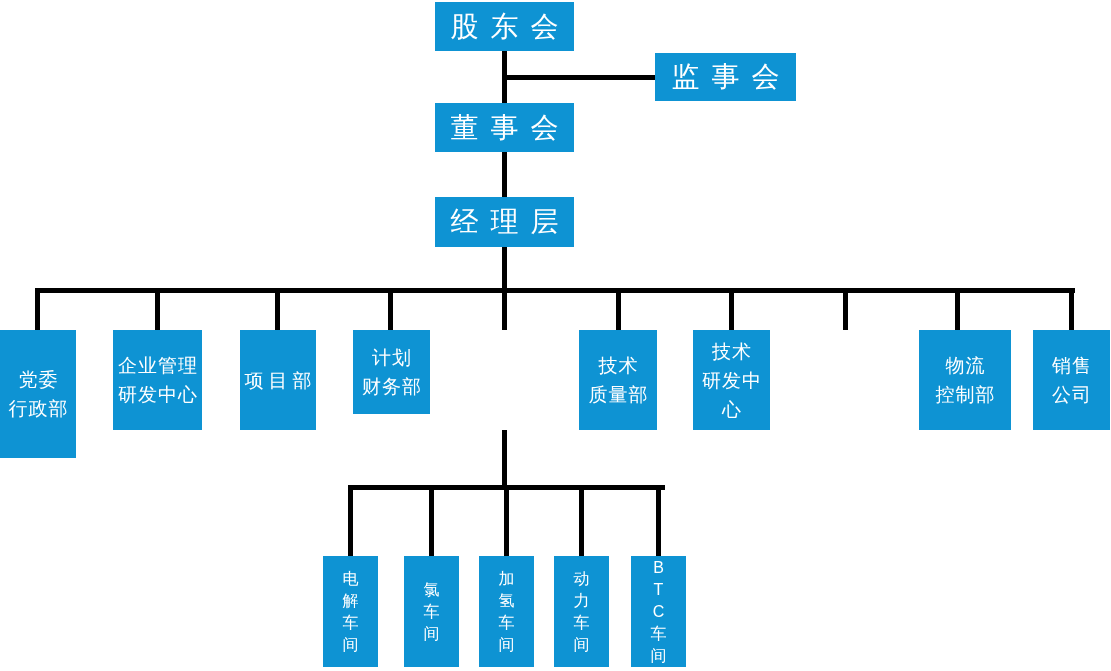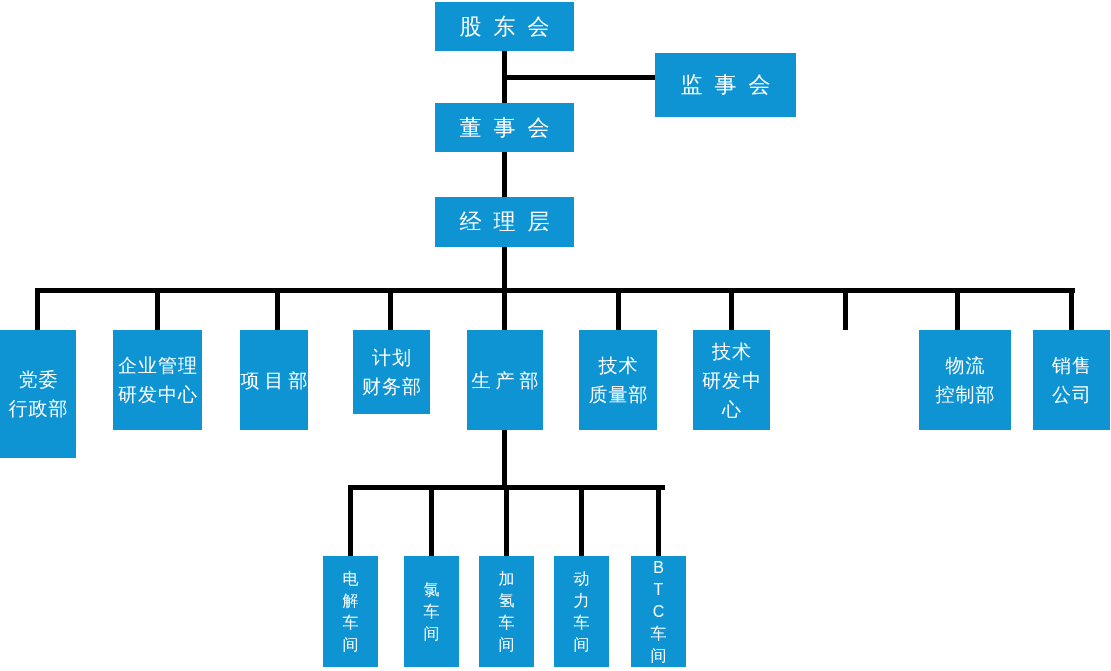--- a/index.html
+++ b/index.html
@@ -6,21 +6,21 @@
   html,body { margin:0; padding:0; background:#ffffff; }
   .canvas {
     position:relative; width:1111px; height:671px; background:#ffffff;
     font-family:"Liberation Sans", sans-serif; overflow:hidden;
   }
   .node {
     position:absolute; background:var(--node-fill); color:var(--node-text);
     display:flex; align-items:center; justify-content:center; text-align:center;
   }
   .label { white-space:pre-line; display:block; }
-  .lvl1 .label { font-size:22px; letter-spacing:12px; margin-right:-12px;font-family:Liberation Mono, monospace; }
+  .lvl1 .label { font-size:28px; letter-spacing:12px; margin-right:-12px;font-family:Liberation Mono, monospace; }
   .dept .label { font-size:19px; line-height:29px; letter-spacing:1px; margin-right:-1px; }
   .dept.single .label { letter-spacing:5px; margin-right:-5px; }
   .ws .label { font-size:16px; line-height:22px; }
   .line { position:absolute; background:var(--line); }
 </style>
 </head>
 <body>
 
 <div class="canvas">
 
@@ -43,47 +43,44 @@
   <div class="line" style="left:348px;top:485px;width:317px;height:5px"></div>
   <div class="line" style="left:348px;top:485px;width:5px;height:71px"></div>
   <div class="line" style="left:429px;top:485px;width:5px;height:71px"></div>
   <div class="line" style="left:504px;top:485px;width:5px;height:71px"></div>
   <div class="line" style="left:579px;top:485px;width:5px;height:71px"></div>
   <div class="line" style="left:656px;top:485px;width:5px;height:71px"></div>
 
   <div class="node lvl1" style="left:435px;top:2px;width:139px;height:49px">
     <span class="label">股东会</span>
   </div>
-  <div class="node lvl1" style="left:655px;top:53px;width:141px;height:64px">
+  <div class="node lvl1" style="left:655px;top:53px;width:141px;height:48px">
     <span class="label">监事会</span>
   </div>
   <div class="node lvl1" style="left:435px;top:197px;width:139px;height:50px">
     <span class="label">经理层</span>
   </div>
   <div class="node lvl1" style="left:435px;top:103px;width:139px;height:49px">
     <span class="label">董事会</span>
   </div>
 
   <div class="node dept" style="left:0px;top:330px;width:76px;height:128px">
     <span class="label">党委
 行政部</span>
   </div>
   <div class="node dept" style="left:113px;top:330px;width:89px;height:100px">
     <span class="label">企业管理
 研发中心</span>
   </div>
-  <div class="node dept single" style="left:240px;top:330px;width:68px;height:100px">
+  <div class="node dept single" style="left:240px;top:330px;width:76px;height:100px">
     <span class="label">项目部</span>
   </div>
   <div class="node dept" style="left:353px;top:330px;width:77px;height:84px">
     <span class="label">计划
 财务部</span>
-  </div>
-  <div class="node dept single" style="left:467px;top:330px;width:76px;height:100px">
-    <span class="label">生产部</span>
   </div>
   <div class="node dept" style="left:579px;top:330px;width:78px;height:100px">
     <span class="label">技术
 质量部</span>
   </div>
   <div class="node dept" style="left:693px;top:330px;width:77px;height:100px">
     <span class="label">技术
 研发中心</span>
   </div>
   <div class="node dept" style="left:919px;top:330px;width:92px;height:100px">

